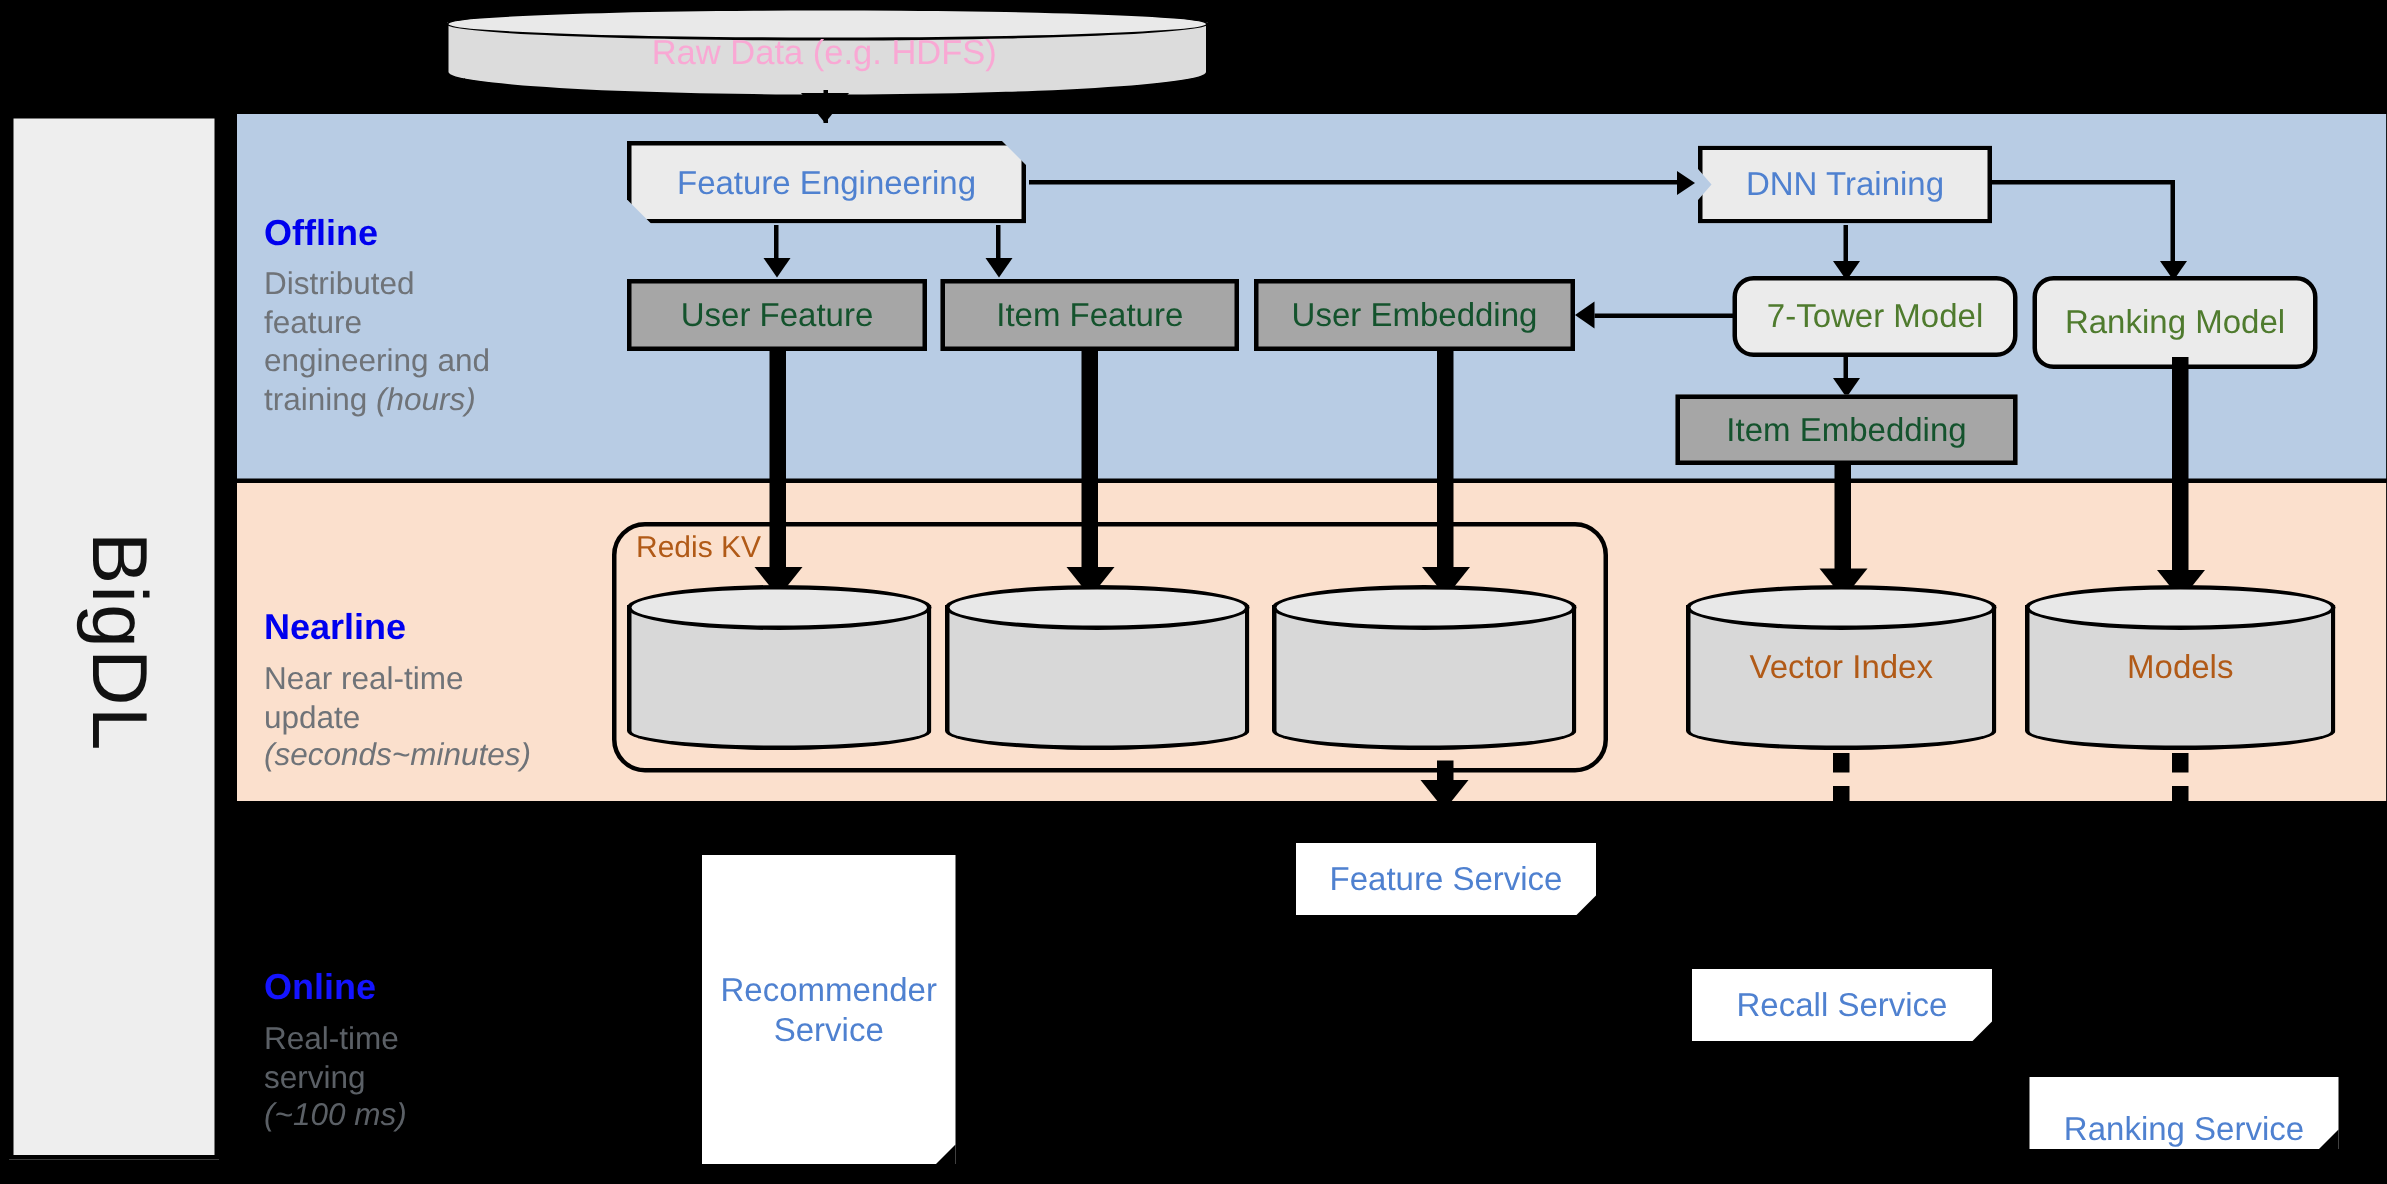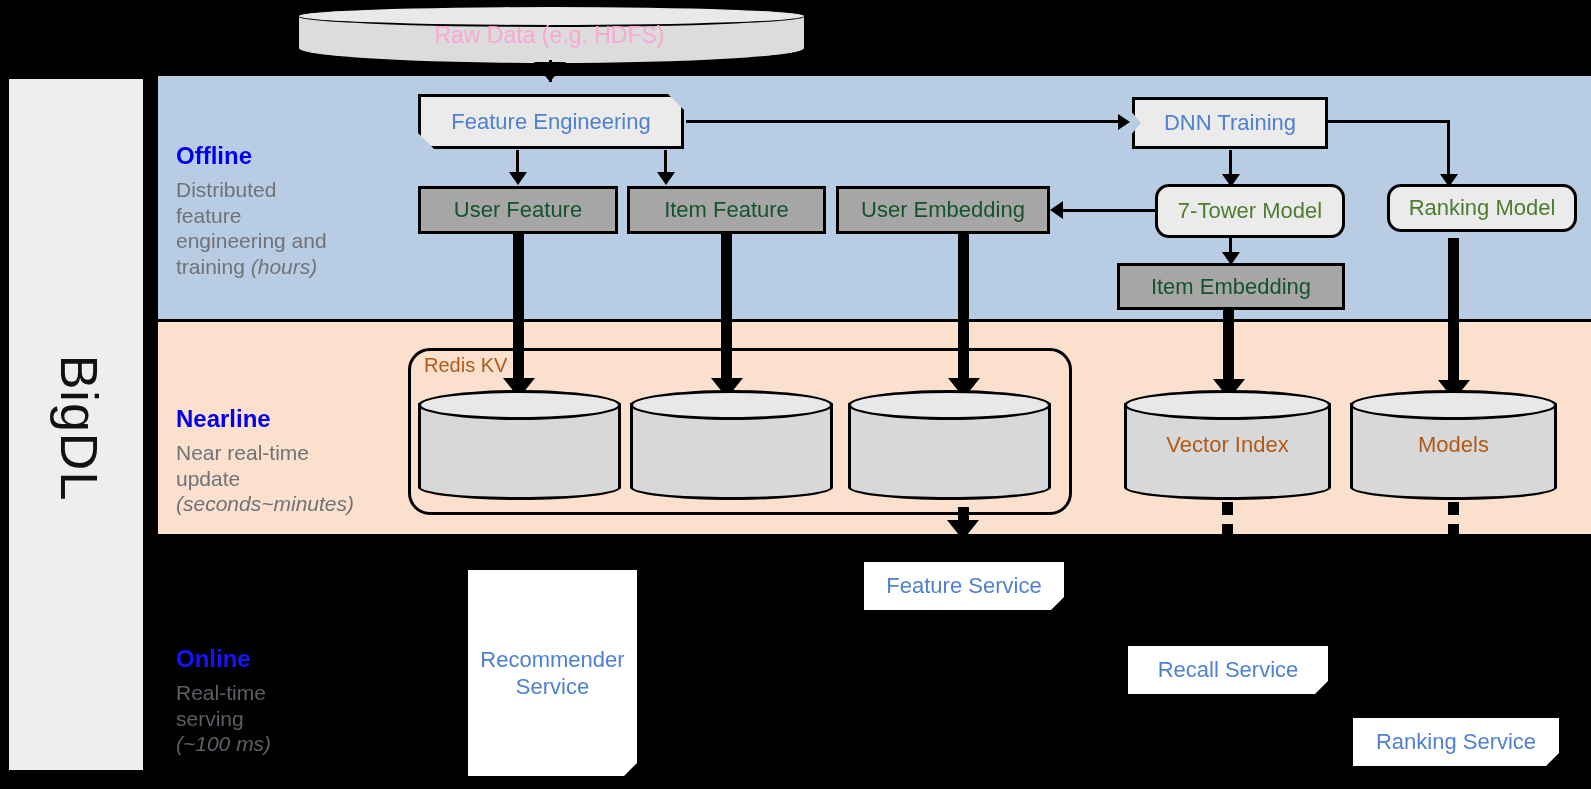--- a/index.html
+++ b/index.html
@@ -168,21 +168,21 @@
   <div class="ln vline" style="left:1229px;top:150px;height:32px;"></div>
   <div class="tri-down" style="left:1222px;top:174px;"></div>
 
   <div class="ln hline" style="left:1328px;top:120px;width:122px;"></div>
   <div class="ln vline" style="left:1447px;top:120px;height:62px;"></div>
   <div class="tri-down" style="left:1440px;top:174px;"></div>
 
   <div class="node box-round txt-green" style="left:1155px;top:184px;width:190px;height:54px;">
     <span>7-Tower Model</span>
   </div>
-  <div class="node box-round txt-green" style="left:1355px;top:184px;width:190px;height:48px;margin-left:32px;">
+  <div class="node box-round txt-green" style="left:1355px;top:184px;width:190px;height:62px;">
     <span>Ranking Model</span>
   </div>
 
   <div class="ln hline" style="left:1063px;top:209px;width:94px;"></div>
   <div class="tri-left" style="left:1050px;top:201px;"></div>
 
   <div class="ln vline" style="left:1229px;top:238px;height:20px;"></div>
   <div class="tri-down" style="left:1222px;top:252px;"></div>
 
   <div class="node box-gray" style="left:1117px;top:263px;width:228px;height:47px;">
@@ -247,17 +247,17 @@
   </div>
 
   <div class="node box-doc" style="left:864px;top:562px;width:200px;height:48px;text-align:right;">
     <span>Feature Service</span>
   </div>
 
   <div class="node box-doc" style="left:1128px;top:646px;width:200px;height:48px;">
     <span>Recall Service</span>
   </div>
 
-  <div class="node box-doc" style="left:1353px;top:718px;width:206px;height:48px;">
+  <div class="node box-doc" style="left:1353px;top:718px;width:206px;height:48px;align-items:flex-end;">
     <span>Ranking Service</span>
   </div>
 
 </div>
 
 </body></html>

